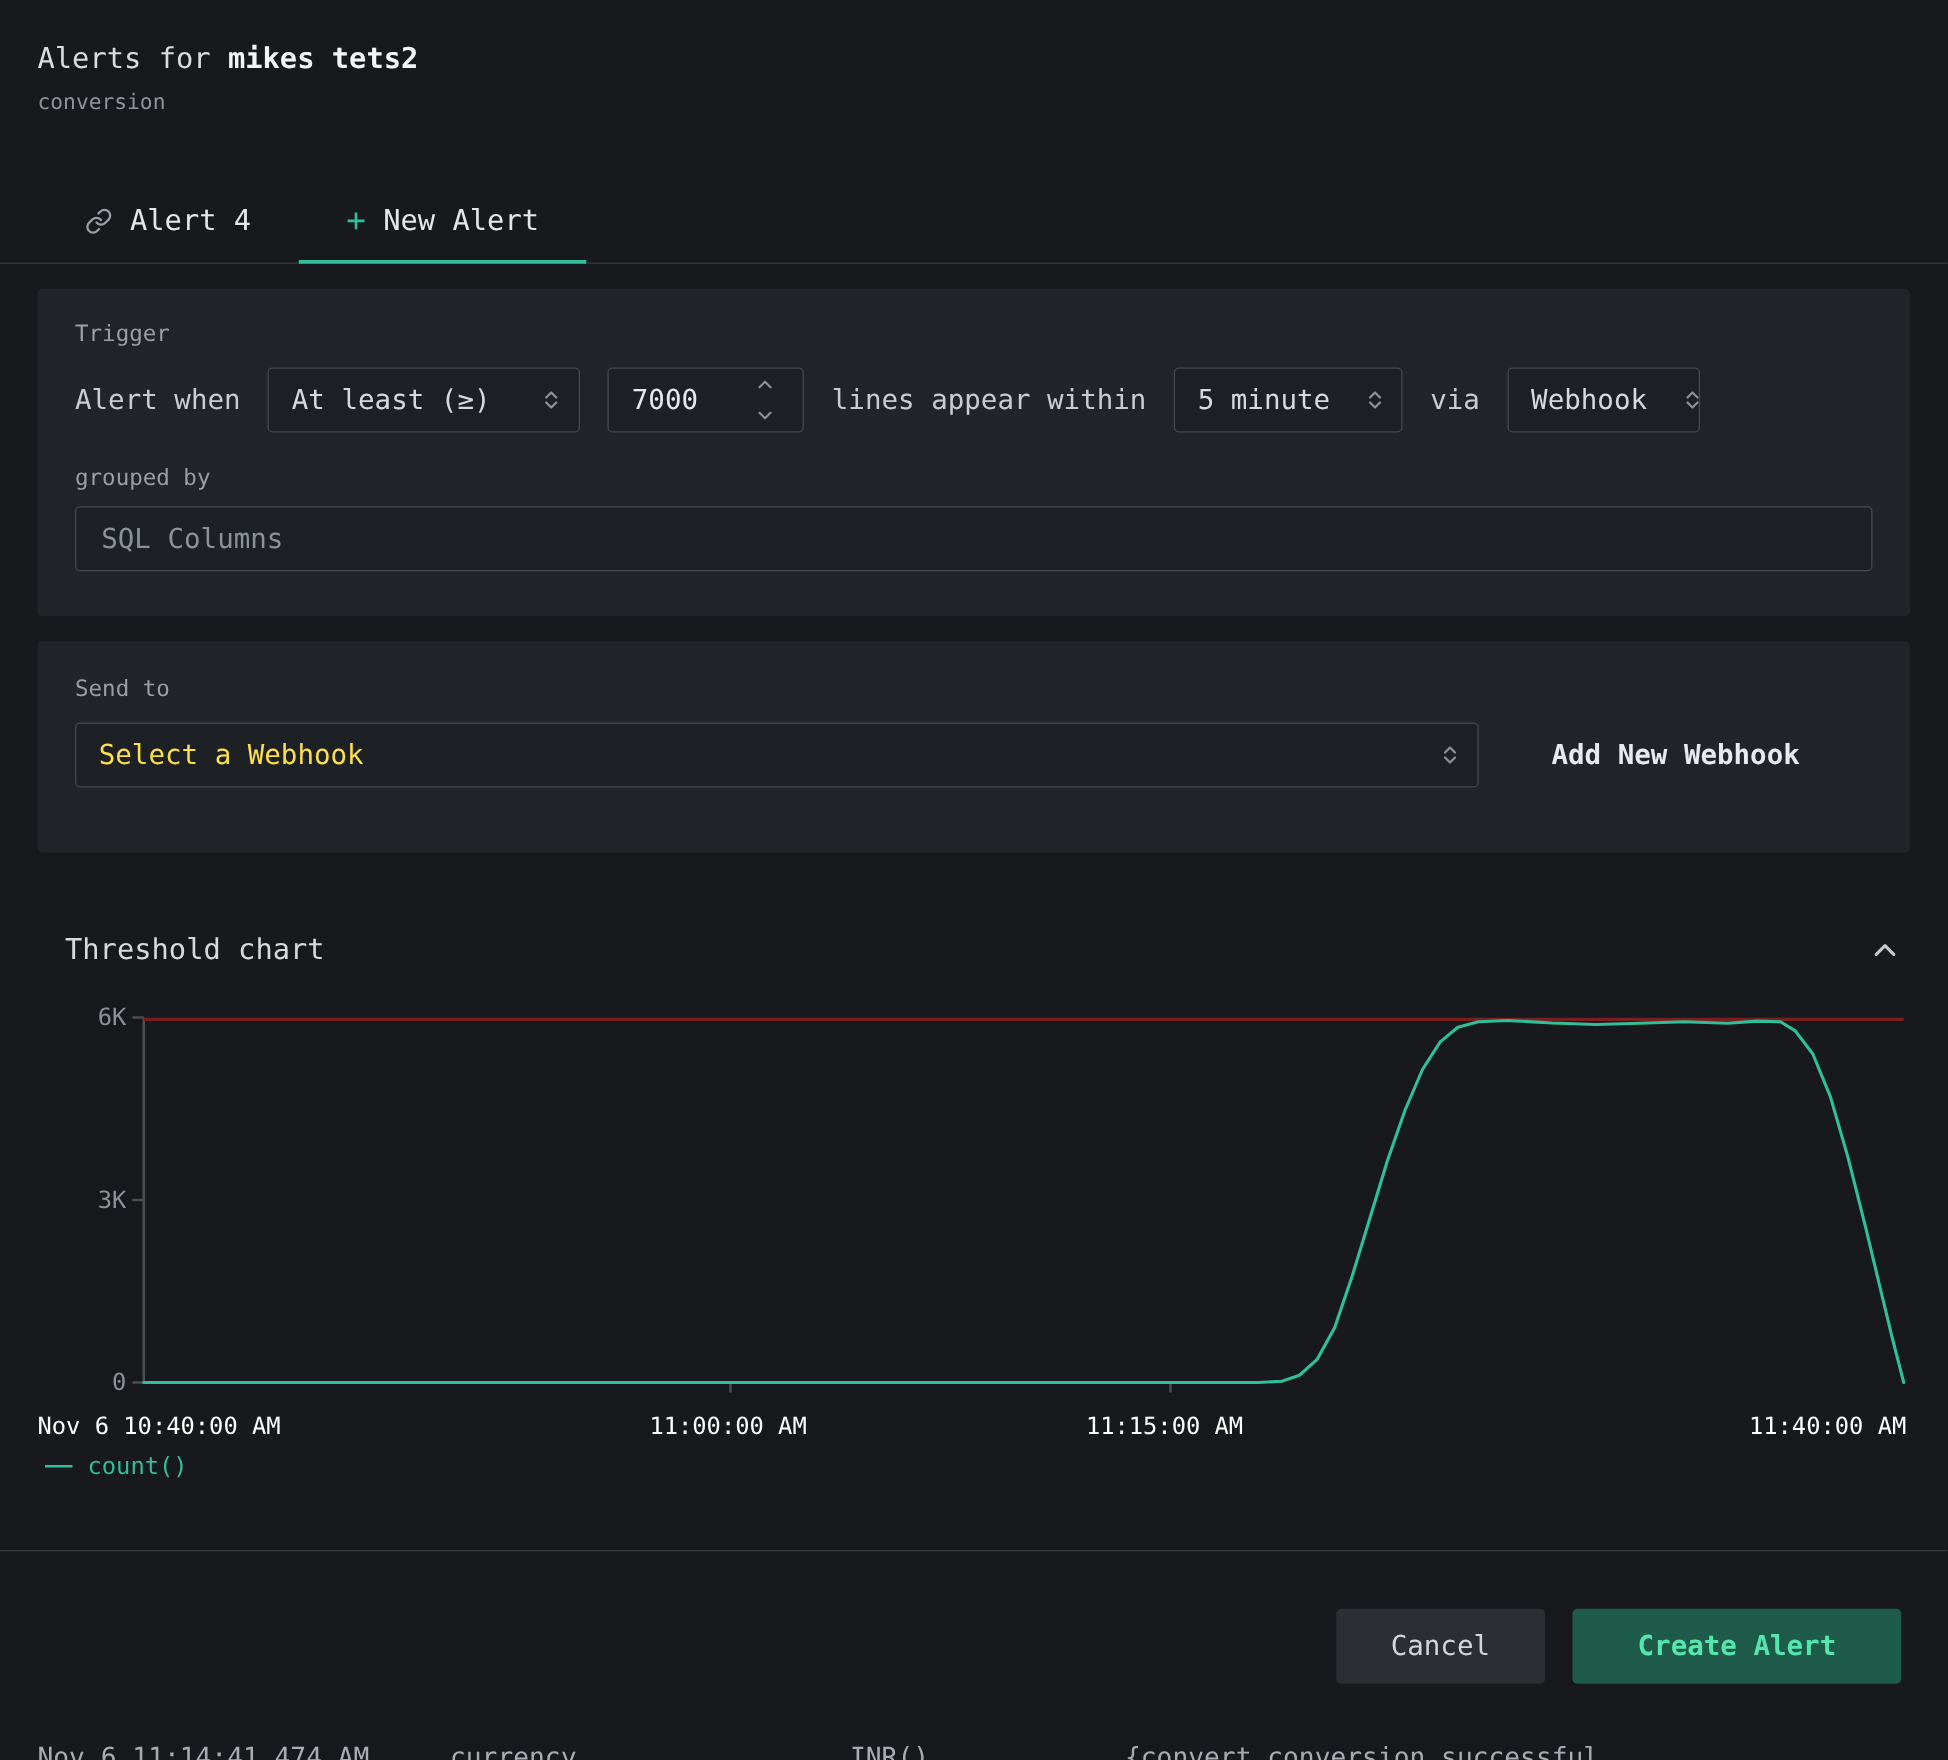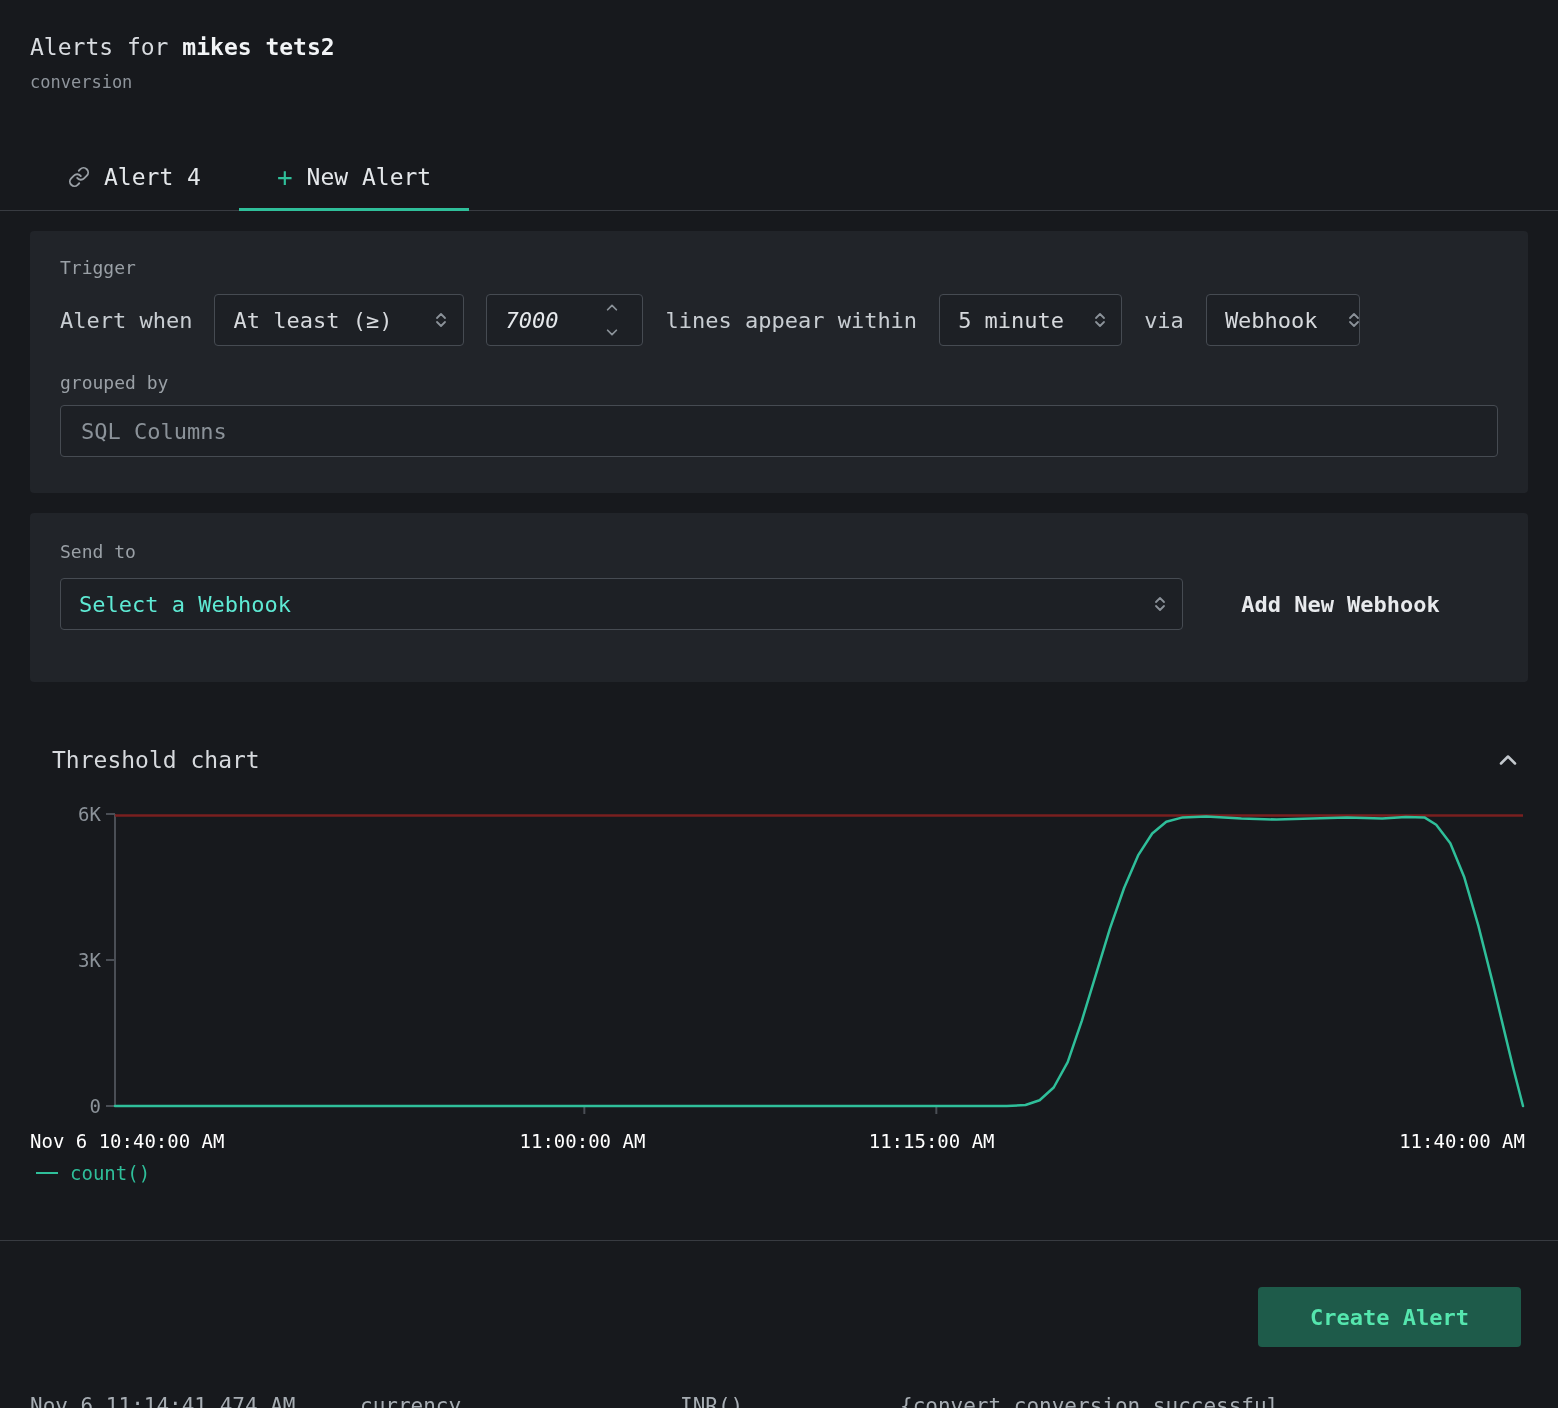--- a/index.html
+++ b/index.html
@@ -49,40 +49,40 @@
     padding: 0 14px 0 18px; cursor: pointer; color: #d6d9dd; font-size: 22px;
     gap: 28px; white-space: nowrap;
   }
   .select .chev { width: 16px; height: 16px; color: #8b9299; flex: 0 0 auto; }
   .sel-condition { width: 250px; }
   .sel-interval  { width: 183px; }
   .sel-channel   { width: 154px; }
 
   .number-wrap {
     width: 157px; height: 52px; background: #1d2025; border: 1px solid #464b52;
-    border-radius: 4px; display: flex; align-items: stretch; font-style: italic;
+    border-radius: 4px; display: flex; align-items: stretch;
   }
   .number-wrap input {
     width: 110px; background: transparent; border: none; outline: none;
     color: #e6e9ec; font: inherit; font-size: 22px; padding: 0 0 0 18px;
   }
   .stepper { display: flex; flex-direction: column; justify-content: space-between; padding: 6px 8px; }
   .stepper .step { width: 14px; height: 14px; color: #8b9299; cursor: pointer; }
 
   .text-input {
     margin-top: 12px; width: 100%; height: 52px; background: #1d2025;
     border: 1px solid #464b52; border-radius: 4px; color: #e6e9ec;
     font: inherit; font-size: 22px; padding: 0 20px; outline: none;
   }
   .text-input::placeholder { color: #8b9299; }
 
   .grouped-label { margin-top: 26px; font-size: 18px; color: #9aa0a6; }
 
   .sendto-row { margin-top: 16px; display: flex; align-items: center; }
-  .sel-webhook { width: 1123px; color: #5eead4; }
+  .sel-webhook { width: 1123px; color: #fde047; }
   .add-webhook {
     flex: 1; text-align: center; color: #e8eaed; font-weight: 700; font-size: 22px;
     cursor: pointer; white-space: nowrap;
   }
 
   
   .chart-section { margin-top: 64px; padding: 0 30px; }
   .chart-head { display: flex; align-items: center; justify-content: space-between; }
   .chart-title { font-size: 23px; color: #d6d9dd; padding-left: 22px; }
   .collapse-btn { width: 28px; height: 28px; color: #c3c8cd; cursor: pointer; margin-right: 6px; }
@@ -238,20 +238,21 @@
     <span class="xlab" style="right:-2px">11:40:00 AM</span>
   </div>
 
   <div class="legend">
     <span class="legend-marker"></span>
     <span class="legend-label">count()</span>
   </div>
 </div>
 
 <div class="footer">
+  <button class="btn btn-cancel">Cancel</button>
   <button class="btn btn-create">Create Alert</button>
 </div>
 
 <div class="bg-row">
   <span class="bg-frag" style="left:30px">Nov 6 11:14:41.474 AM</span>
   <span class="bg-frag" style="left:360px">currency</span>
   <span class="bg-frag" style="left:680px">INR()</span>
   <span class="bg-frag" style="left:900px">{convert conversion successful</span>
 </div>
 

